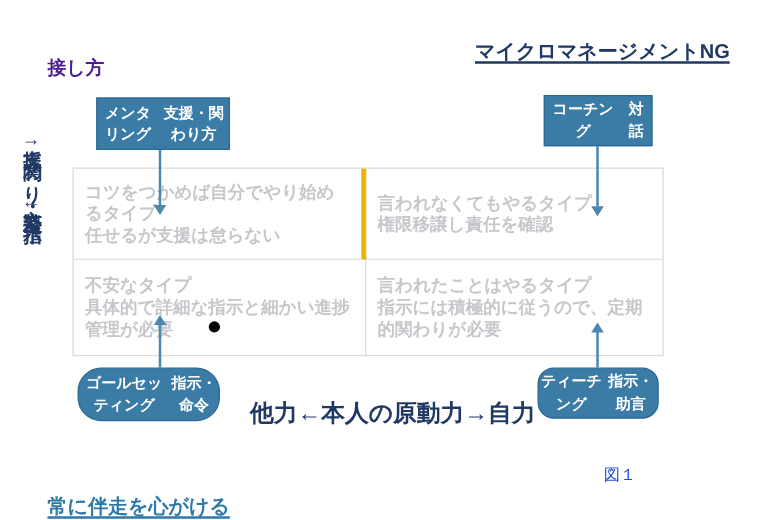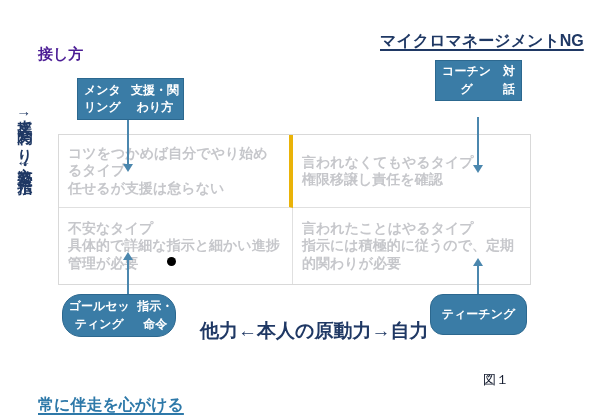--- a/index.html
+++ b/index.html
@@ -31,21 +31,21 @@
     position: absolute; left: 200px; top: 318px;
     font-size: 19px; font-weight: bold; color: #1f3864;
   }
   .bottom-note {
     position: absolute; left: 38px; top: 369px;
     font-size: 16px; font-weight: bold; color: #2e79a9;
     text-decoration: underline; text-decoration-thickness: 2px; text-underline-offset: 3px; margin-top: 26px;
   }
   .figure-caption {
     position: absolute; left: 483px; top: 371px;
-    font-size: 13px; color: #0f172a;
+    font-size: 13px; color: #1d4ed8;
   }
 
   
   .matrix {
     position: absolute; left: 58px; top: 134px; width: 473px; height: 151px;
     border: 1px solid #d9d9d9;
     display: grid; grid-template-columns: 234px 1fr; grid-template-rows: 73px 1fr;
   }
   .quad {
     padding: 4px 9px;
@@ -59,21 +59,21 @@
 
   
   .tag-box {
     position: absolute;
     background: #3a7ca6; border: 1px solid #2c688f;
     color: #ffffff; font-size: 12px; font-weight: bold;
     display: flex; flex-direction: row; align-items: center; justify-content: center;
     line-height: 1.45; text-align: center;
   }
   .box-mentoring   { left: 77px;  top: 78px;  width: 107px; height: 42px; }
-  .box-coaching    { left: 435px; top: 60px;  width: 87px;  height: 41px; }
+  .box-coaching    { left: 435px; top: 76px;  width: 87px;  height: 41px; }
   .box-goalsetting { left: 62px;  top: 294px; width: 114px; height: 43px; border-radius: 19px; }
   .box-teaching    { left: 430px; top: 294px; width: 97px;  height: 41px; border-radius: 13px; }
 
   
   .arrow-line { position: absolute; width: 2px; background: #4b87ae; }
   .arrow-head { position: absolute; width: 0; height: 0; }
   .head-down { border-left: 5px solid transparent; border-right: 5px solid transparent; border-top: 8px solid #4b87ae; }
   .head-up   { border-left: 5px solid transparent; border-right: 5px solid transparent; border-bottom: 8px solid #4b87ae; }
 
   .line-mentoring { left: 127px; top: 120px; height: 45px; }
@@ -123,20 +123,21 @@
     <span>対話</span>
   </div>
 
   <div class="tag-box box-goalsetting">
     <span>ゴールセッティング</span>
     <span>指示・命令</span>
   </div>
 
   <div class="tag-box box-teaching">
     <span>ティーチング</span>
+    <span>指示・助言</span>
   </div>
 
   <div class="arrow-line line-mentoring"></div>
   <div class="arrow-head head-down head-mentoring"></div>
 
   <div class="arrow-line line-coaching"></div>
   <div class="arrow-head head-down head-coaching"></div>
 
   <div class="arrow-line line-goalsetting"></div>
   <div class="arrow-head head-up head-goalsetting"></div>

